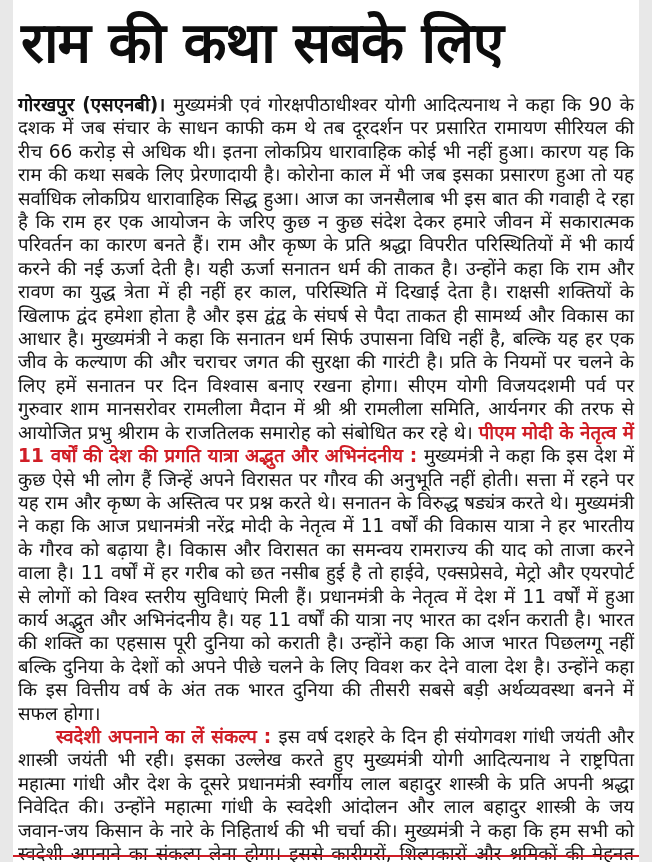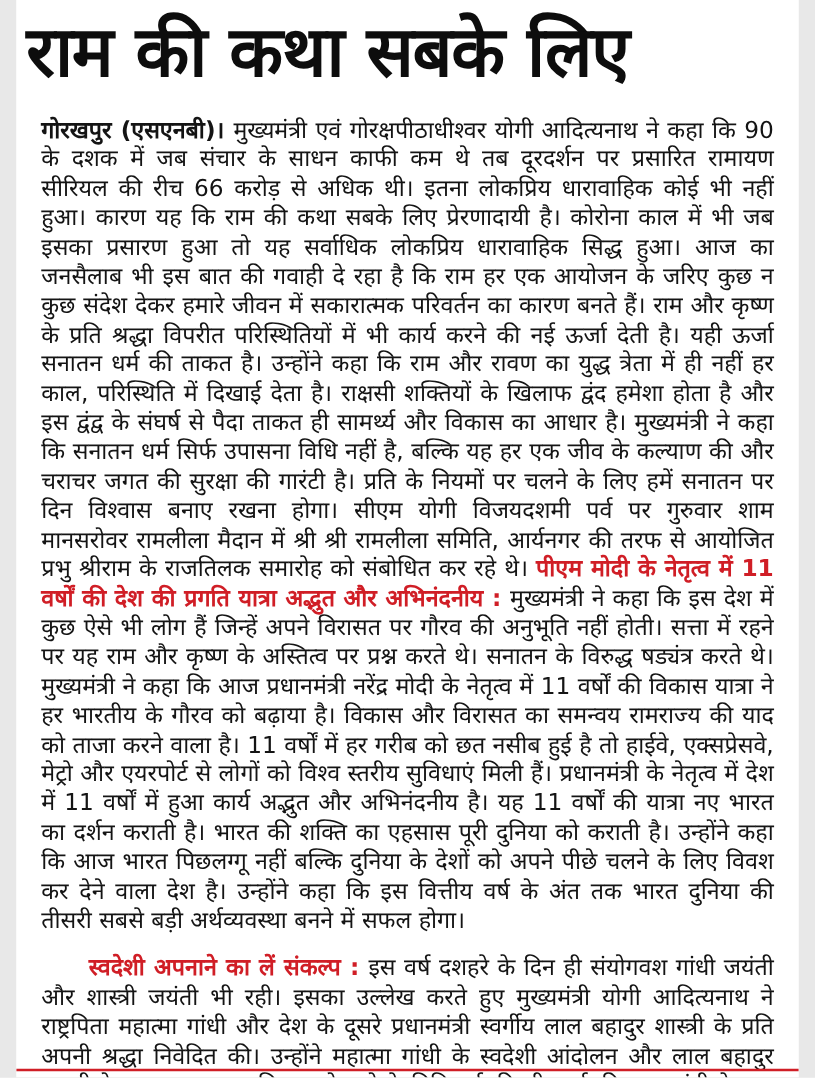--- a/index.html
+++ b/index.html
@@ -25,21 +25,21 @@
   }
   .headline .hl-line { display: block; white-space: nowrap; }
   .article-body {
     margin-top: 15px;
     padding: 0 5px;
     font-size: 18.6px;
     line-height: 23.4px;
     text-align: justify;
     color: var(--ink);
   }
-  .article-body p { margin: 15px; }
+  .article-body p { margin: 0; }
   .para-2 { text-indent: 38px; }
   .dateline-lead { font-weight: 700; }
   .red-subhead { color: var(--accent); font-weight: 700; }
   .bottom-rule {
     position: absolute;
     left: 0;
     right: 0;
     bottom: 5px;
     border-top: 2px solid var(--accent);
   }

